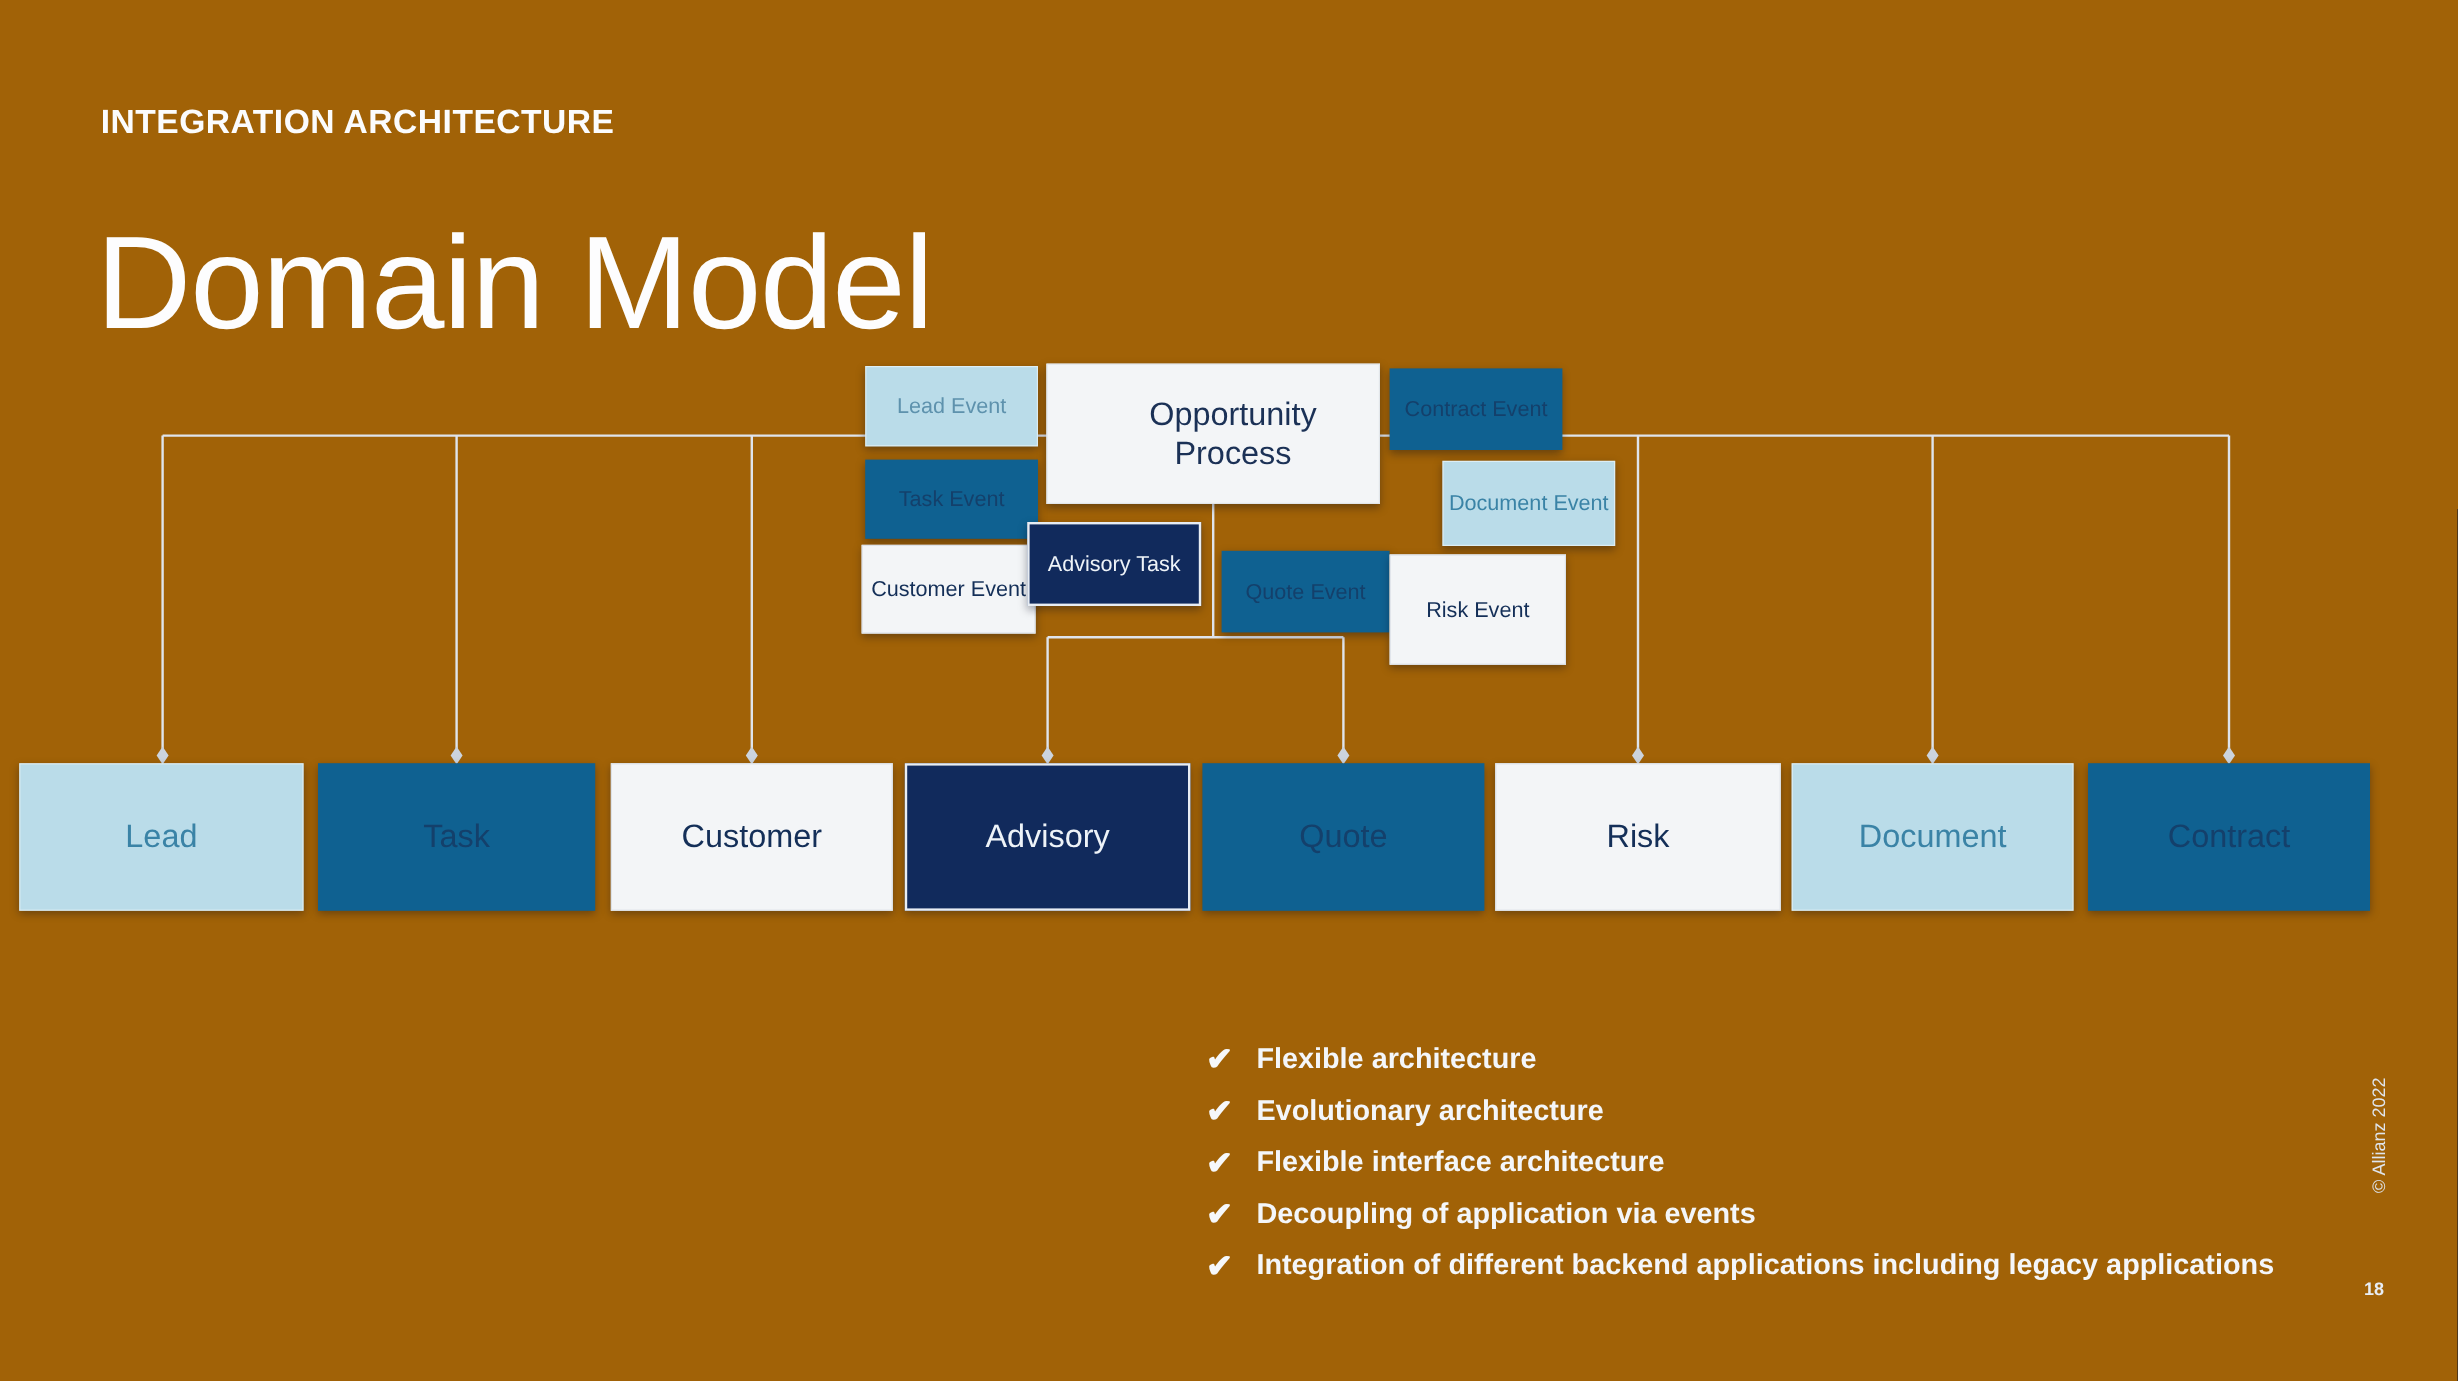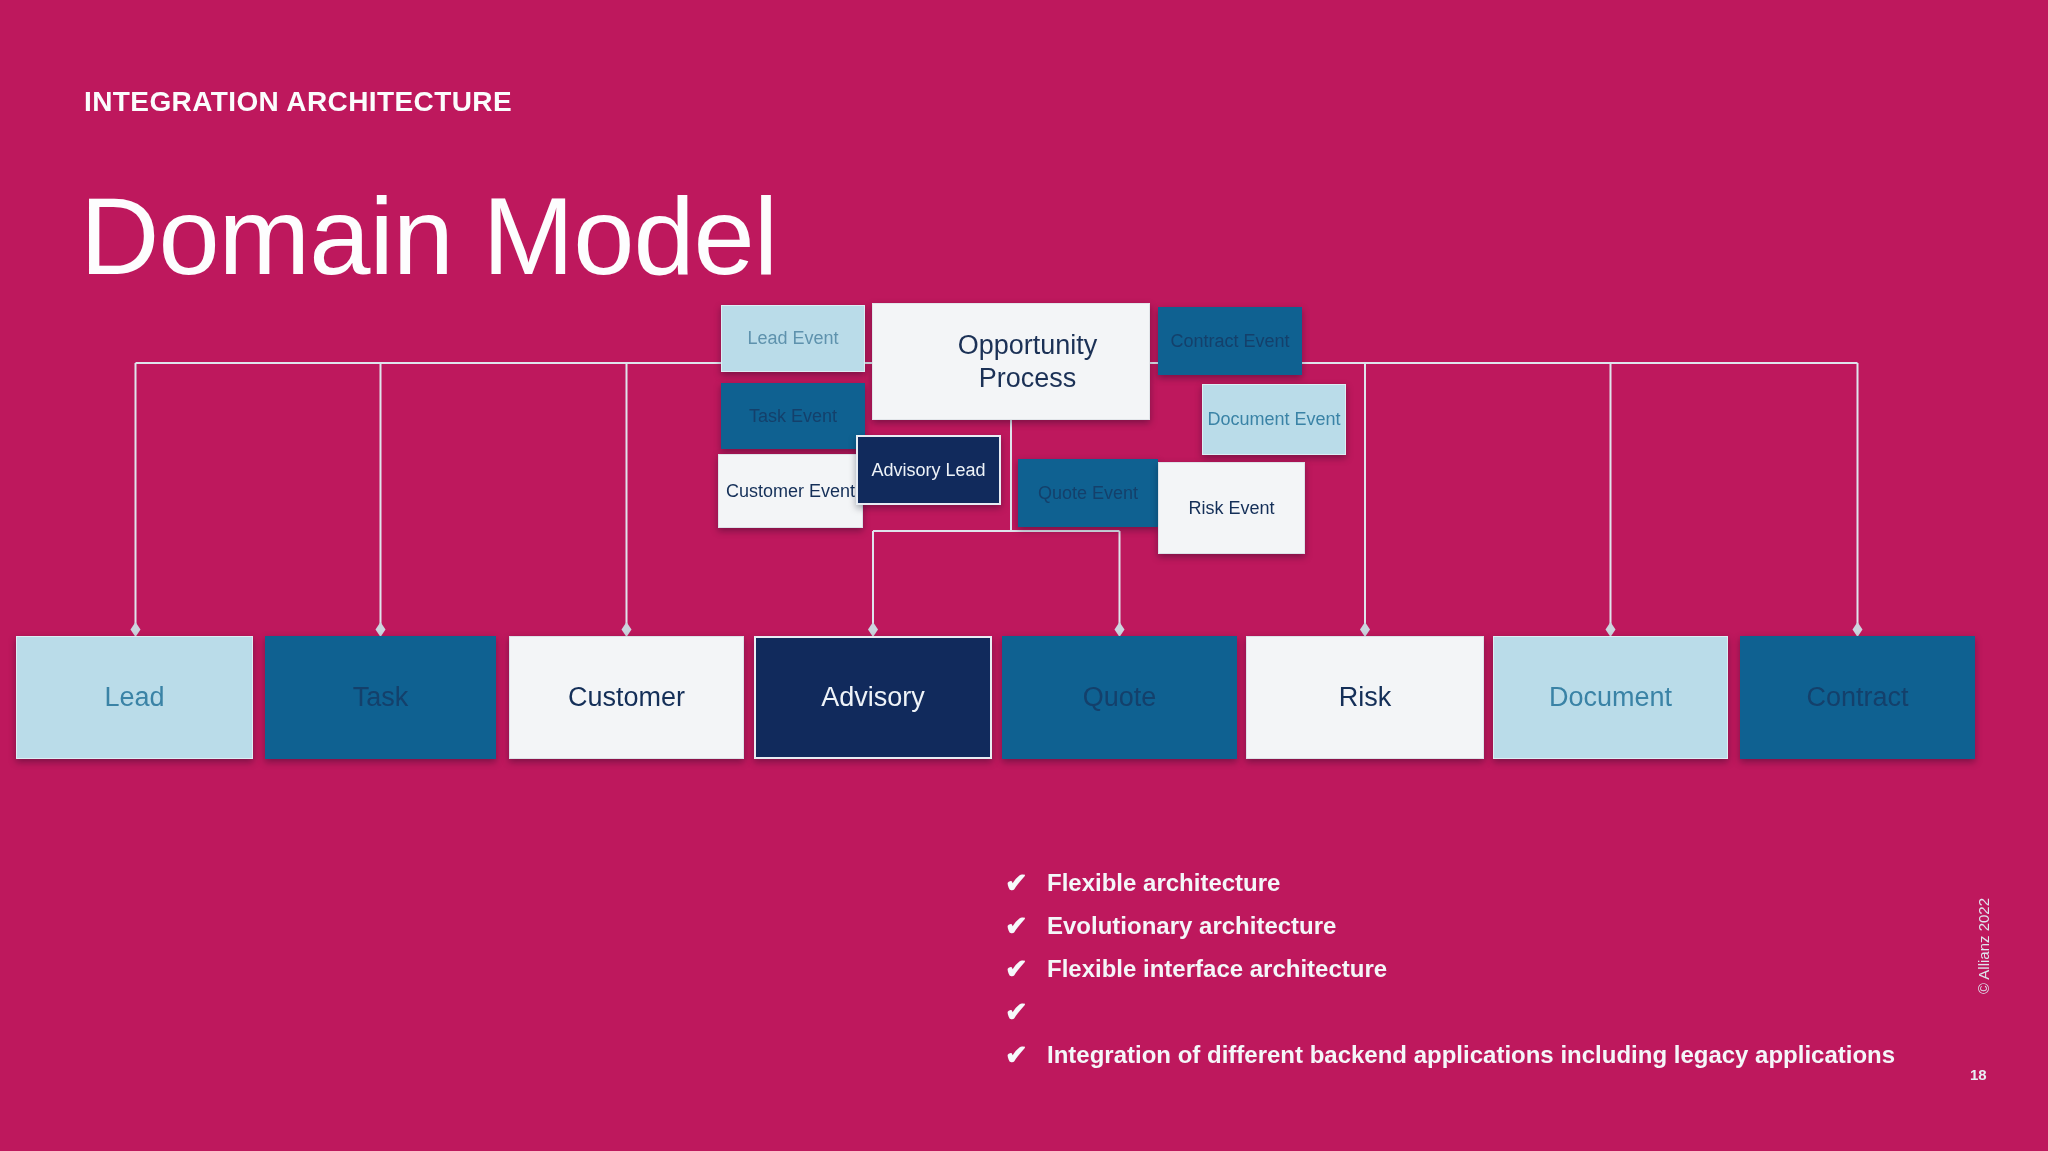--- a/index.html
+++ b/index.html
@@ -1,19 +1,19 @@
 <!DOCTYPE html>
 <html><head>
 <meta charset="utf-8">
 <style>
   html,body{margin:0;padding:0;background:#0c1730;}
   .slide{
     position:relative;
     width:2048px;height:1151px;
-    background:#be185d;
+    background:#a16207;
     overflow:hidden;
     font-family:"Liberation Sans", sans-serif;
   }
   .eyebrow{
     position:absolute;left:84px;top:86px;
     font-size:28px;font-weight:bold;color:#fbfcfd;letter-spacing:.4px;
   }
   .title{
     position:absolute;left:80px;top:178px;margin:0;
     font-size:110px;font-weight:400;color:#fdfdfe;line-height:1.05;letter-spacing:-1px;
@@ -124,21 +124,21 @@
   <div class="box ev v-medium ev-task">
     <span>Task Event</span>
   </div>
   <div class="box ev v-light ev-document">
     <span>Document Event</span>
   </div>
   <div class="box ev v-white ev-customer">
     <span>Customer Event</span>
   </div>
   <div class="box ev v-dark ev-advisory">
-    <span>Advisory Lead</span>
+    <span>Advisory Task</span>
   </div>
   <div class="box ev v-medium ev-quote">
     <span>Quote Event</span>
   </div>
   <div class="box ev v-white ev-risk">
     <span>Risk Event</span>
   </div>
 
   <div class="box dom v-light dom-lead">
     <span>Lead</span>
@@ -173,20 +173,21 @@
     <div class="chk-row">
       <span class="chk-icon">✔</span>
       <span class="chk-text">Evolutionary architecture</span>
     </div>
     <div class="chk-row">
       <span class="chk-icon">✔</span>
       <span class="chk-text">Flexible interface architecture</span>
     </div>
     <div class="chk-row">
       <span class="chk-icon">✔</span>
+      <span class="chk-text">Decoupling of application via events</span>
     </div>
     <div class="chk-row">
       <span class="chk-icon">✔</span>
       <span class="chk-text">Integration of different backend applications including legacy applications</span>
     </div>
   </div>
 
   <div class="copyright">© Allianz 2022</div>
   <div class="page-number">18</div>
 

